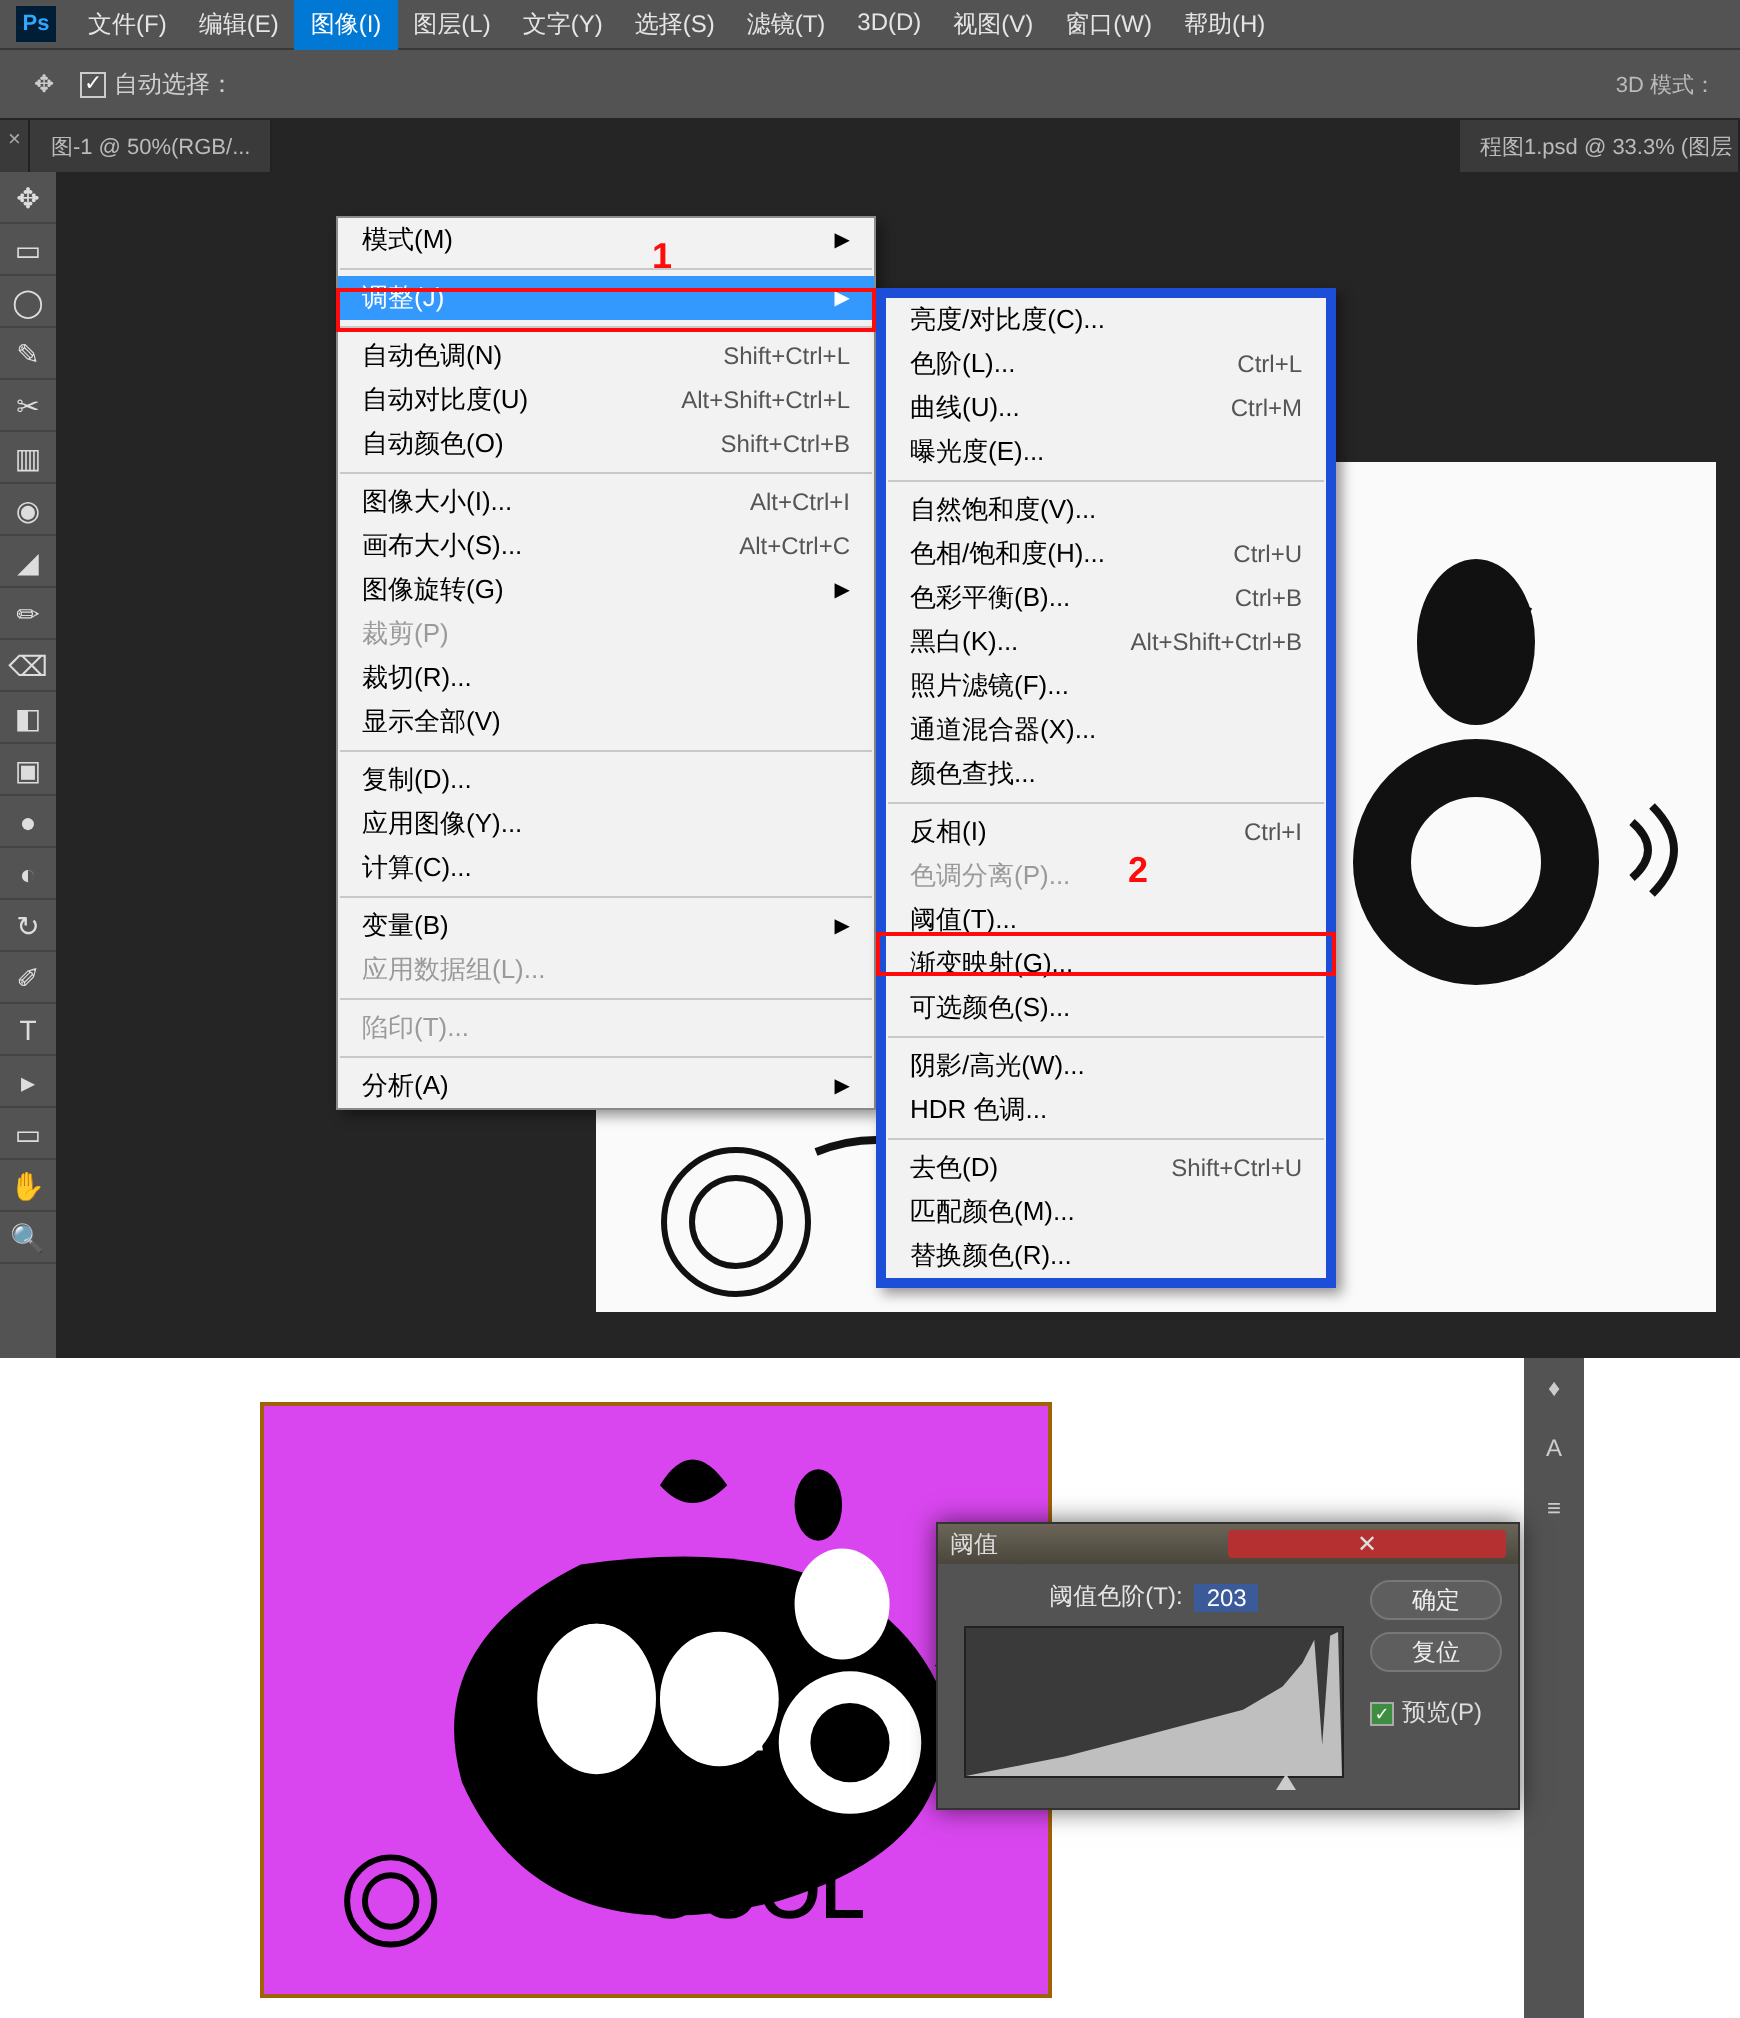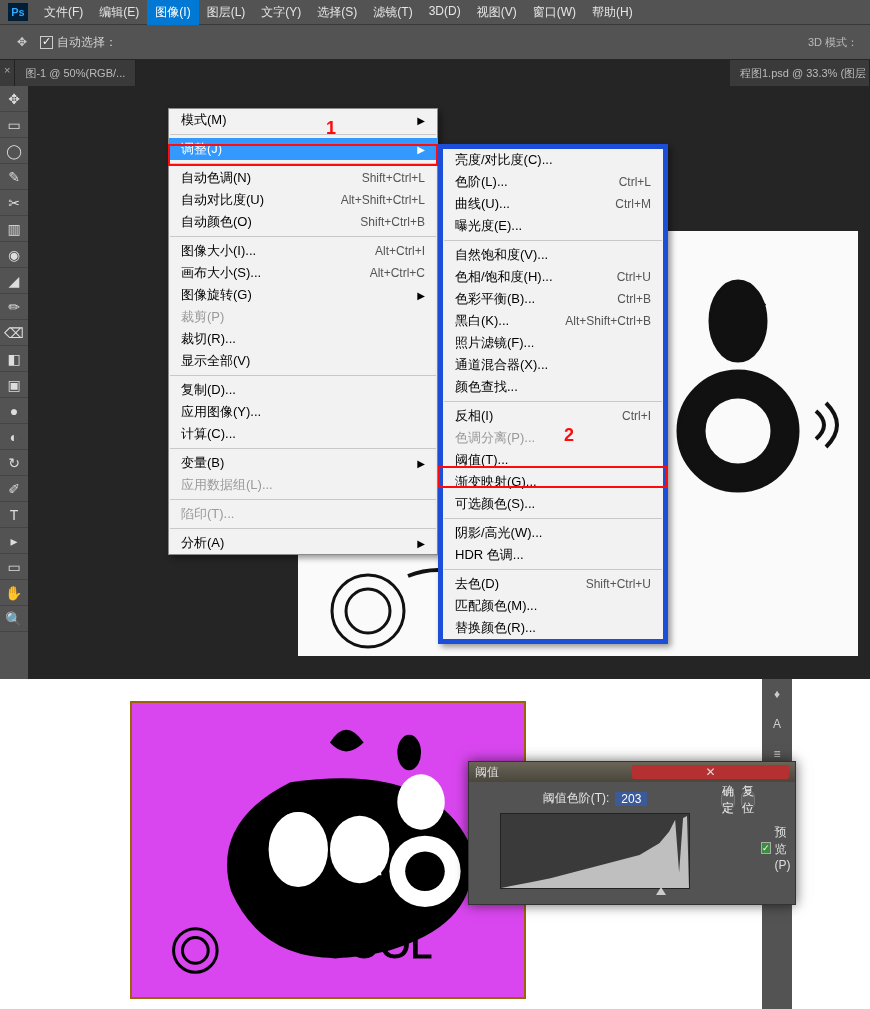--- a/index.html
+++ b/index.html
@@ -33,34 +33,34 @@
 .submenu-pop{position:absolute;left:438px;top:58px;width:230px;background:#f2f2f2;border:5px solid #1d4ed8;box-shadow:3px 3px 6px rgba(0,0,0,.4);font-size:13px;z-index:6;}
 .redbox1{position:absolute;left:168px;top:58px;width:270px;height:22px;border:2px solid #ff0b0b;z-index:10;pointer-events:none;}
 .redbox2{position:absolute;left:438px;top:380px;width:230px;height:22px;border:2px solid #ff0b0b;z-index:10;pointer-events:none;}
 .redlabel1{position:absolute;left:326px;top:32px;color:#ff0b0b;font-size:18px;font-weight:bold;z-index:11;}
 .redlabel2{position:absolute;left:564px;top:339px;color:#ff0b0b;font-size:18px;font-weight:bold;z-index:11;}
 
 .lower{background:#fff;height:330px;position:relative;}
 .lower-canvas{position:absolute;left:130px;top:22px;width:396px;height:298px;background:#d946ef;border:2px solid #a16207;}
 .panel-strip{position:absolute;right:78px;top:0;width:30px;height:100%;background:#535353;display:flex;flex-direction:column;align-items:center;}
 .panel-strip div{color:#ccc;font-size:12px;margin:8px 0;}
-.dialog{position:absolute;left:468px;top:82px;width:328px;height:144px;background:#535353;border:1px solid #333;box-shadow:0 0 12px rgba(0,0,0,.6);}
+.dialog{position:absolute;left:468px;top:82px;width:292px;height:144px;background:#535353;border:1px solid #333;box-shadow:0 0 12px rgba(0,0,0,.6);}
 .dlg-title{height:20px;background:linear-gradient(#6b6558,#4a463c);display:flex;align-items:center;padding:0 6px;}
 .dlg-title span{color:#ddd;font-size:12px;flex:1;}
 .dlg-close{width:20px;height:14px;background:#b53030;color:#fff;font-size:10px;display:flex;align-items:center;justify-content:center;border-radius:2px;margin-left:auto;}
 .dlg-body{padding:8px;display:flex;gap:8px;}
 .dlg-left{flex:1;}
 .dlg-row{display:flex;align-items:center;gap:6px;margin-bottom:6px;justify-content:center;}
 .dlg-row label{color:#e5e5e5;font-size:12px;}
 .dlg-row .val{background:#3a5a9a;color:#fff;padding:0 6px;font-size:12px;min-width:26px;}
 .hist{width:190px;height:76px;background:#3a3a3a;position:relative;border:1px solid #222;margin:0 auto;}
 .hist svg{width:100%;height:100%;}
 .slider{width:190px;height:10px;margin:0 auto;position:relative;}
 .slider::after{content:"";position:absolute;right:24px;top:-2px;width:0;height:0;border-left:5px solid transparent;border-right:5px solid transparent;border-bottom:8px solid #ccc;}
-.dlg-right{width:66px;display:flex;flex-direction:row;gap:6px;}
+.dlg-right{width:66px;display:flex;flex-direction:column;gap:6px;}
 .btn{background:#5e5e5e;border:1px solid #777;border-radius:10px;color:#eee;font-size:12px;height:20px;display:flex;align-items:center;justify-content:center;}
 .chk2{display:flex;align-items:center;gap:4px;color:#ddd;font-size:12px;margin-top:6px;}
 .chk2 .box{width:12px;height:12px;border:1px solid #aaa;background:#3e8e41;color:#fff;font-size:9px;display:flex;align-items:center;justify-content:center;}
 .right-txt{margin-left:auto;color:#bbb;font-size:11px;white-space:nowrap;}
 .tab-right{margin-left:auto;}
 </style>
 </head>
 <body>
 
 <div class="ps-top">

